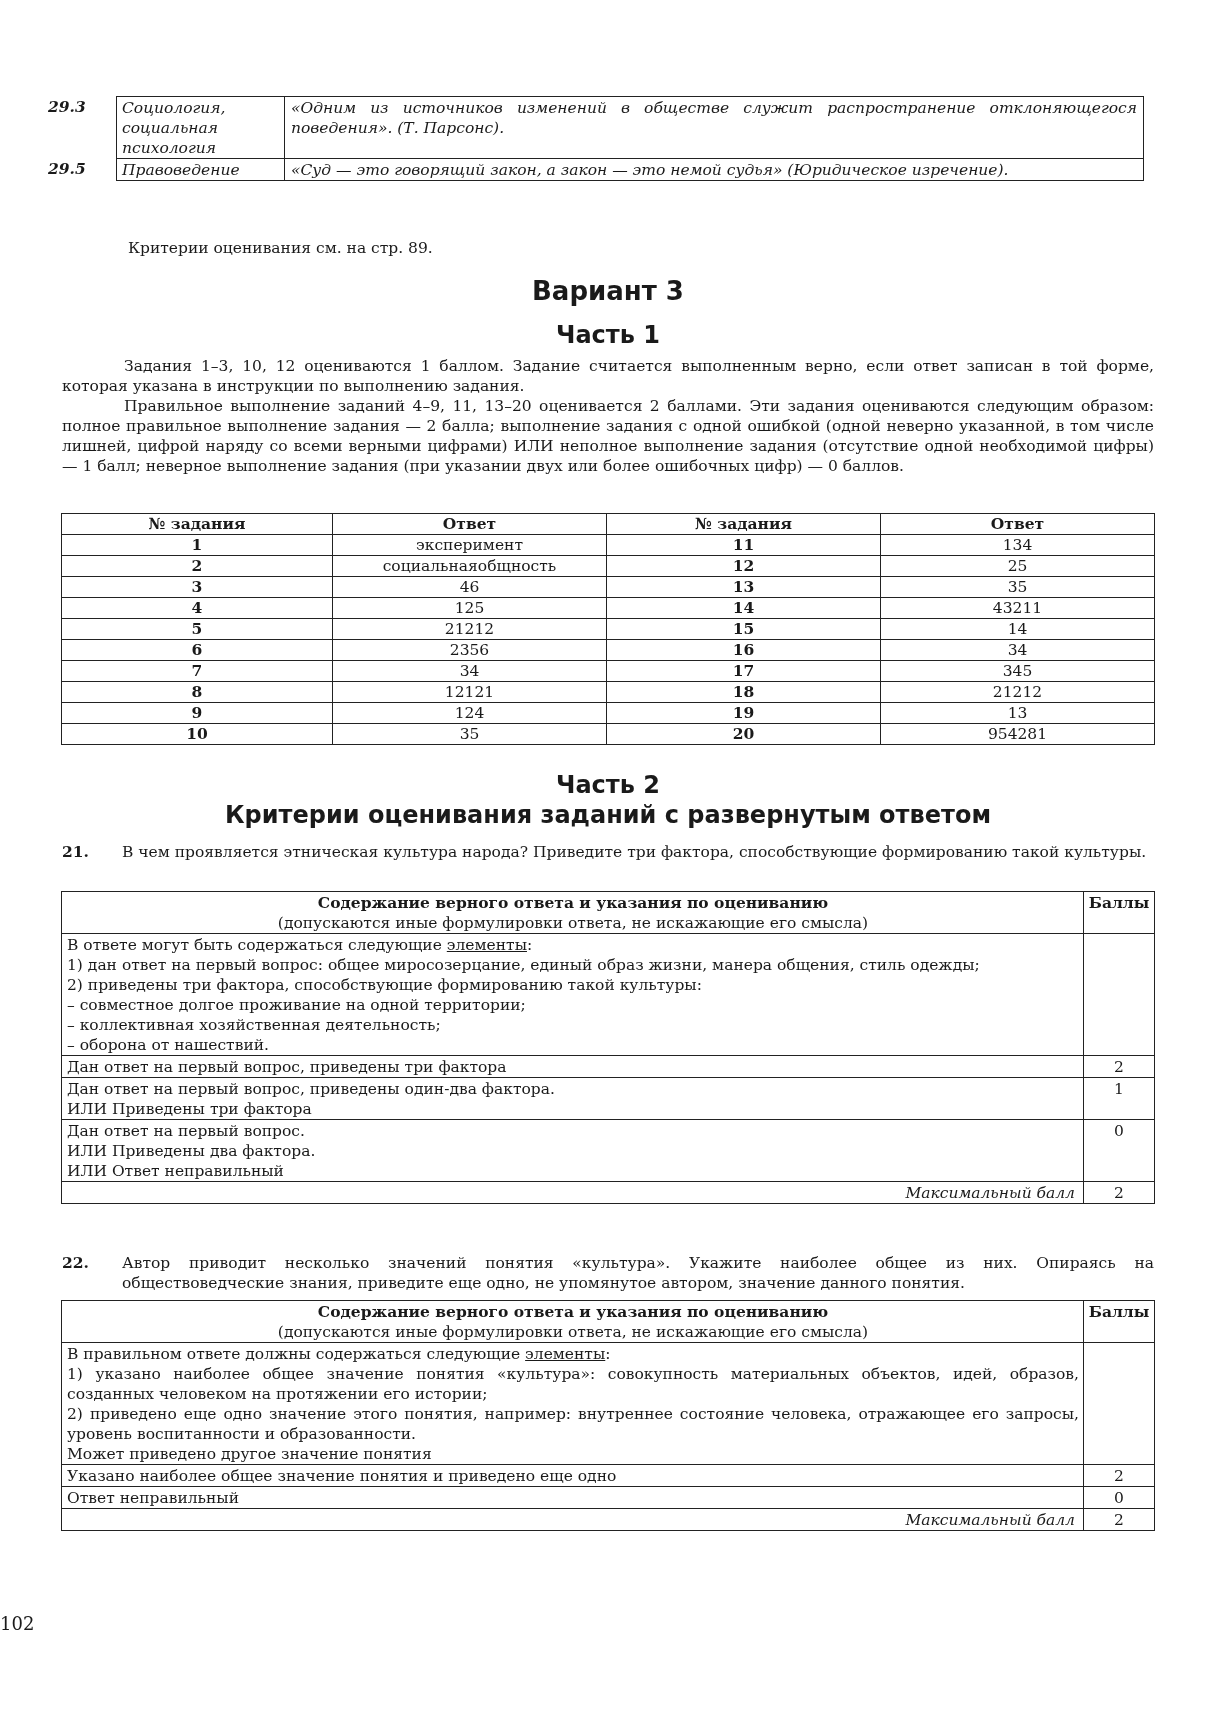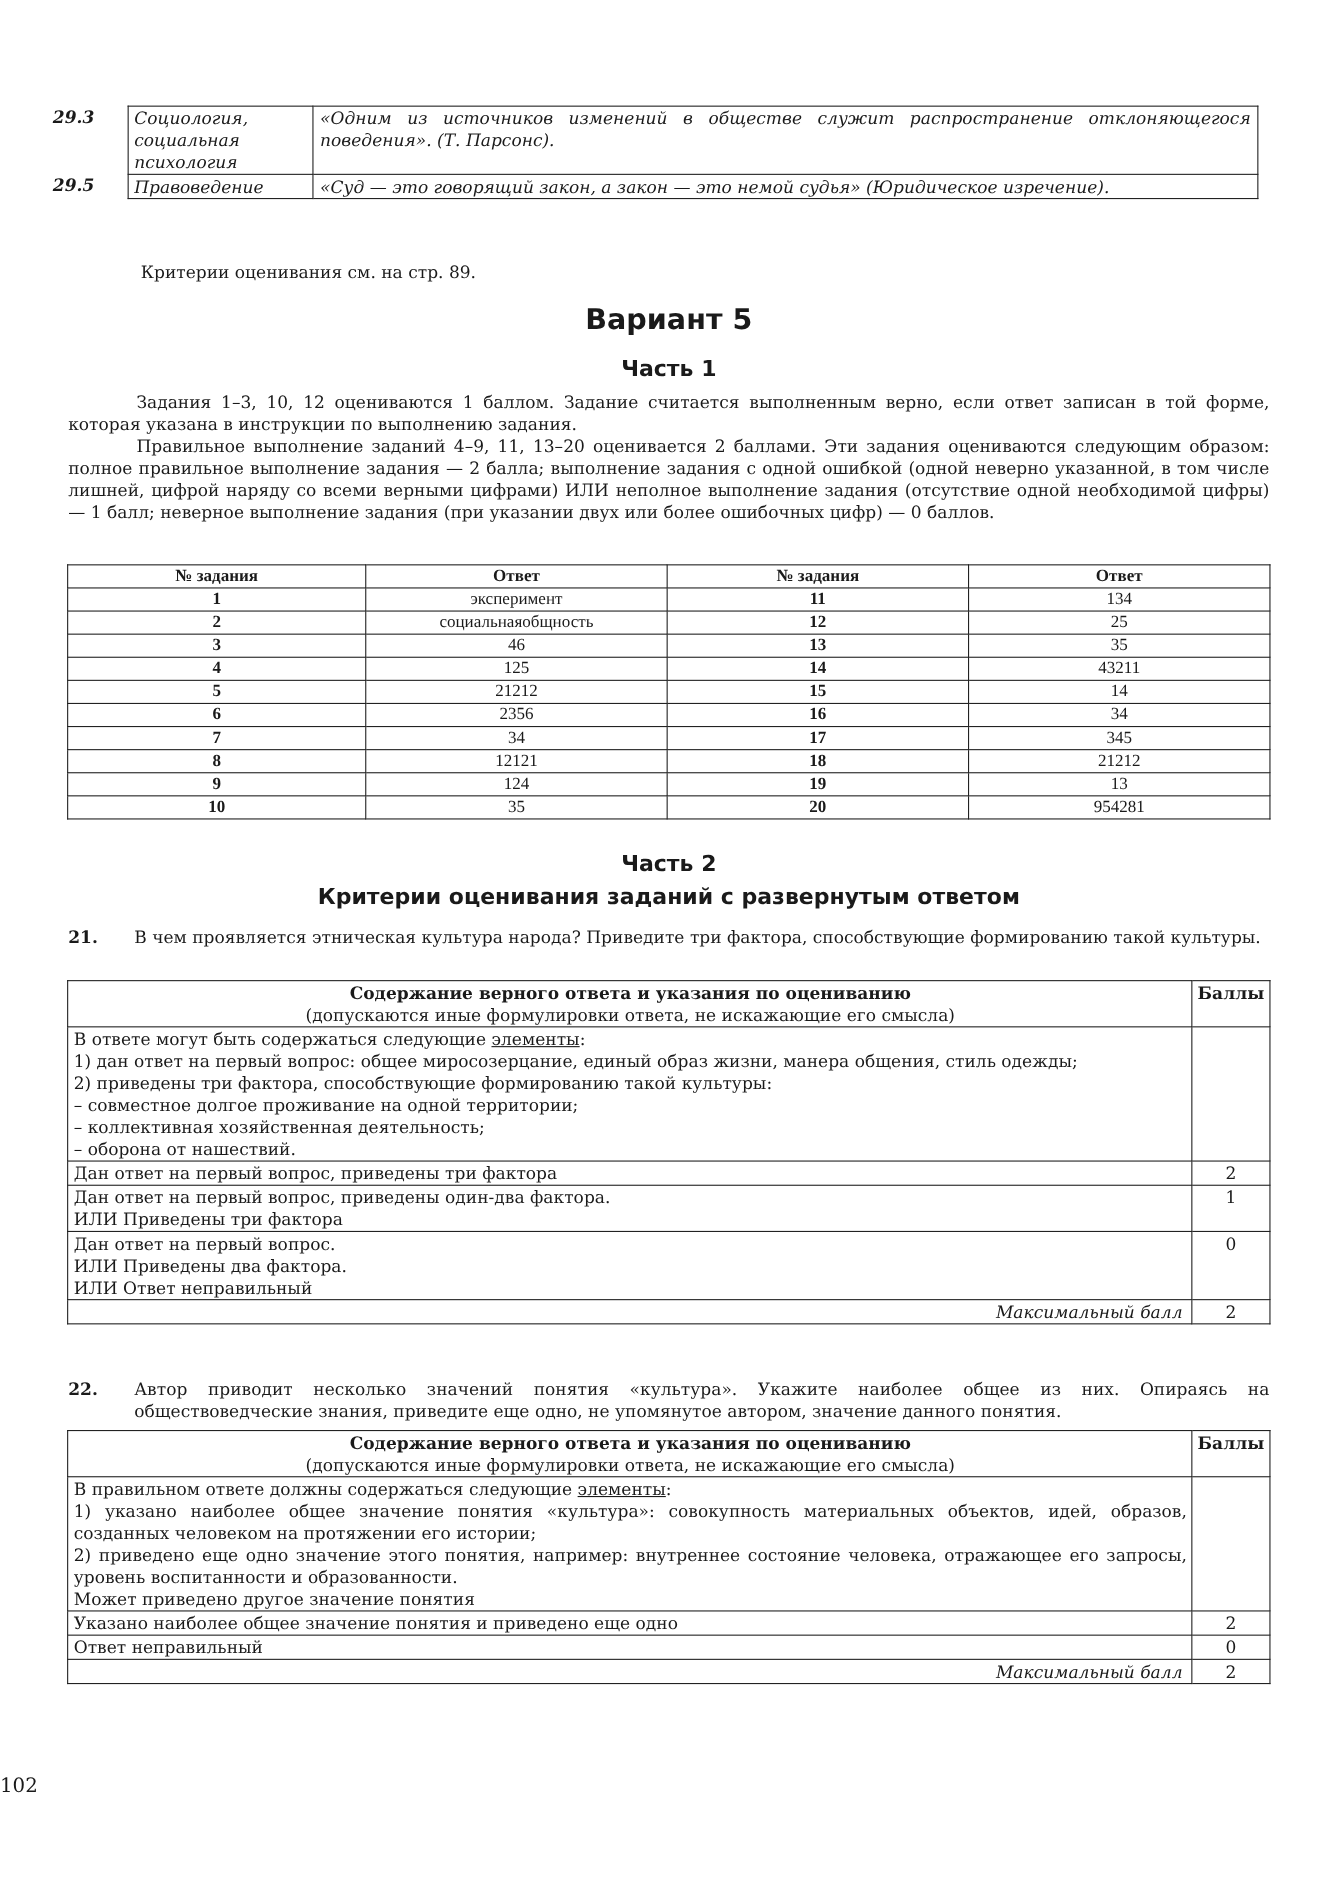--- a/index.html
+++ b/index.html
@@ -16,27 +16,27 @@
   #top-table { left: 48px; top: 96px; width: 1096px; font-style: italic; }
   #top-table td { border: 1.6px solid #222; }
   #top-table td.num { border: none; width: 68px; font-weight: bold; padding-top: 0; }
   #top-table td.subj { width: 158px; padding: 1px 4px 0 5px; }
   #top-table td.quote { padding: 1px 6px 0 6px; text-align: justify; }
   .criteria-note { left: 128px; top: 238px; }
 
   .h-variant { left: 0; width: 1216px; top: 274px; text-align: center;
     font-family: "DejaVu Sans", "Liberation Sans", sans-serif; font-weight: bold; font-size: 26px; line-height: 34px; }
   .h-part { left: 0; width: 1216px; text-align: center;
-    font-family: "DejaVu Sans", "Liberation Sans", sans-serif; font-weight: bold; font-size: 20px; line-height: 26px; }
+    font-family: "DejaVu Sans", "Liberation Sans", sans-serif; font-weight: bold; font-size: 24px; line-height: 26px; }
   .para { left: 62px; width: 1092px; text-align: justify; }
   .para p { margin: 0; text-indent: 62px; }
 
   
   #answers { left: 61px; top: 513px; width: 1094px; }
-  #answers td, #answers th { border: 1.6px solid #222; text-align: center; height: 20px; line-height: 20px; font-size: 15.5px; font-family: Liberation Serif, serif; }
+  #answers td, #answers th { border: 1.6px solid #222; text-align: center; height: 20px; line-height: 20px; font-size: 15.5px; }
   #answers th { font-weight: bold; }
   #answers td.n { font-weight: bold; }
 
   .qnum { left: 62px; font-weight: bold; }
   .qtext { left: 122px; width: 1032px; text-align: justify; }
 
   .crit { left: 61px; width: 1094px; }
   .crit td { border: 1.6px solid #222; padding: 1px 4px 0 5px; }
   .crit td.pts { width: 70px; text-align: center; padding-left: 0; padding-right: 0; }
   .crit .hdr { text-align: center; font-weight: bold; }
@@ -63,21 +63,21 @@
     <td class="num">29.5</td>
     <td class="subj">
       <div>Правоведение</div>
     </td>
     <td class="quote">«Суд — это говорящий закон, а закон — это немой судья» (Юридическое изречение).</td>
   </tr>
 </tbody>
   </table>
 <div class="abs criteria-note">Критерии оценивания см. на стр. 89.</div>
 
-<div class="abs h-variant">Вариант 5</div>
+<div class="abs h-variant">Вариант 3</div>
 <div class="abs h-part" style="top:322px;">Часть 1</div>
 
 <div class="abs para" style="top:356px;">
   <p>Задания 1–3, 10, 12 оцениваются 1 баллом. Задание считается выполненным верно, если ответ записан в той форме, которая указана в инструкции по выполнению задания.</p>
   <p>Правильное выполнение заданий 4–9, 11, 13–20 оценивается 2 баллами. Эти задания оцениваются следующим образом: полное правильное выполнение задания — 2 балла; выполнение задания с одной ошибкой (одной неверно указанной, в том числе лишней, цифрой наряду со всеми верными цифрами) ИЛИ неполное выполнение задания (отсутствие одной необходимой цифры) — 1 балл; неверное выполнение задания (при указании двух или более ошибочных цифр) — 0 баллов.</p>
 </div>
 
 <table id="answers" class="abs">
   <thead>
     <tr>

